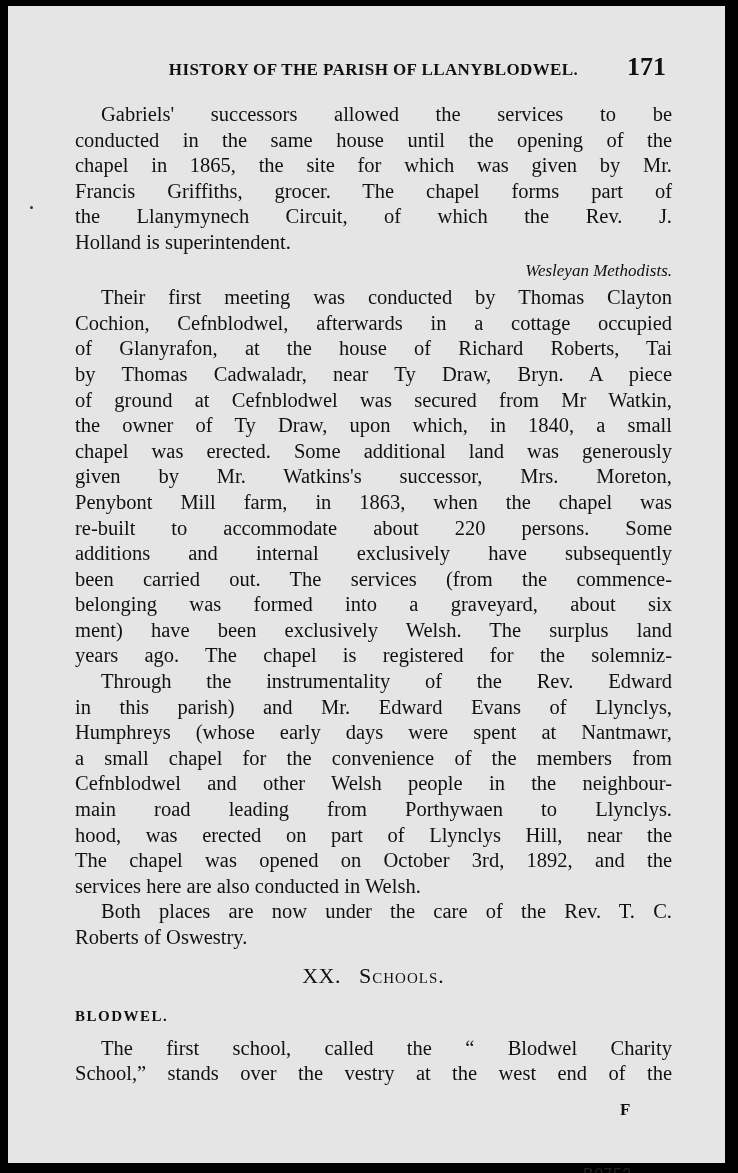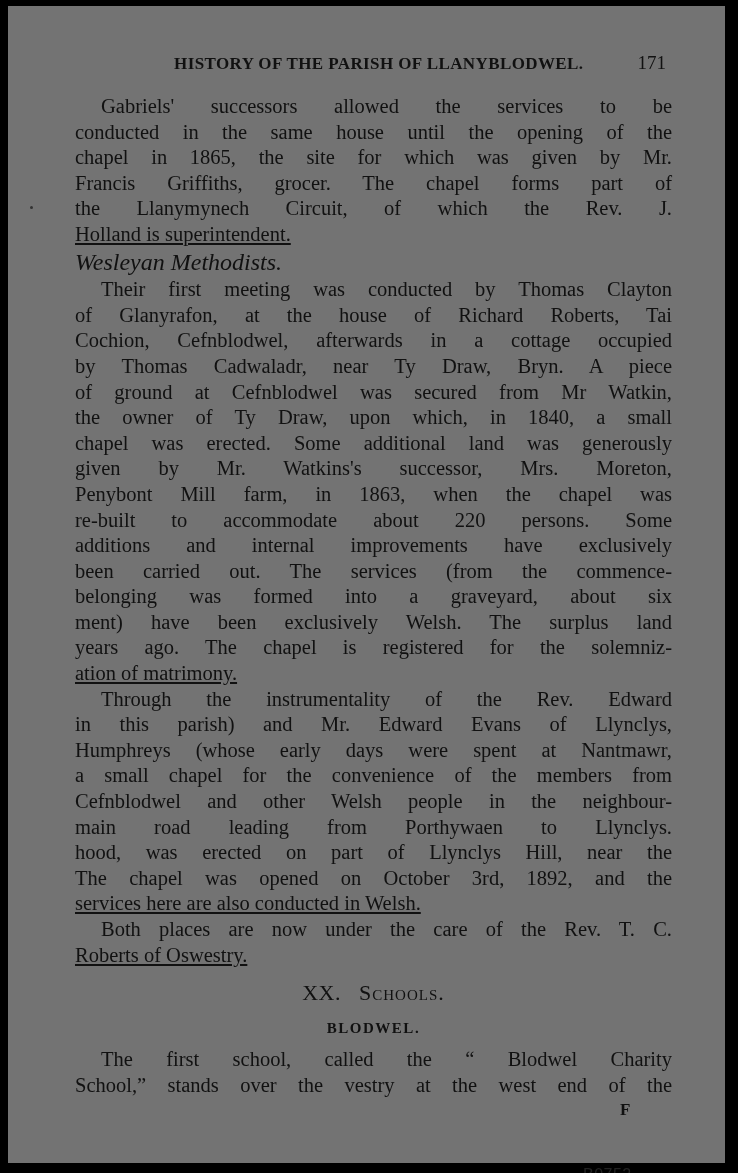--- a/index.html
+++ b/index.html
@@ -14,21 +14,21 @@
     background: #000;
     overflow: hidden;
     font-family: "Liberation Serif", serif;
   }
   .page {
     position: absolute;
     left: 8px;
     top: 6px;
     right: 13px;
     bottom: 10px;
-    background: #737373;
+    background: #e5e5e5;
     color: #111;
   }
   .text-block {
     position: absolute;
     left: 67px;
     top: 46px;
     width: 597px;
   }
   .page-header {
     display: flex;
@@ -38,63 +38,61 @@
   .header-title {
     flex: 1;
     text-align: center;
     padding-left: 45px;
     font-weight: bold;
     font-size: 17px;
     letter-spacing: 0.4px;
     white-space: nowrap;
   }
   .page-number {
-    font-size: 19px;
-    font-weight: normal;
+    font-size: 26px;
+    font-weight: bold;
     padding-right: 6px;
     text-align: right;
   }
   .line {
     line-height: 25.6px;
     font-size: 20.5px;
     text-align: justify;
     text-align-last: justify;
   }
   .line.indent {
     text-indent: 26px;
   }
   .line.last {
     text-align: center;
     text-align-last: left;
-    text-decoration: underline;
   }
   .heading-italic {
     font-style: italic;
-    font-size: 24px;
-    text-align: left;
+    font-size: 17px;
+    text-align: right;
     line-height: 25.6px;
     margin: 2px 0 2px 0;
   }
   .section-heading {
     text-align: center;
     font-size: 22px;
     line-height: 25.6px;
     margin-top: 12px;
-    margin-bottom: 10px;
+    margin-bottom: 16px;
     letter-spacing: 0.5px;
   }
   .section-heading .sec-num {
     margin-right: 18px;
   }
   .section-heading .sec-title {
     font-variant: small-caps;
     letter-spacing: 1px;
   }
   .sub-heading {
-    text-align: center;
     font-size: 15px;
     font-weight: bold;
     line-height: 25.6px;
     letter-spacing: 1.5px;
     margin-bottom: 6px;
   }
   .sig-mark {
     position: absolute;
     left: 612px;
     top: 1094px;
@@ -132,35 +130,34 @@
       </div>
       <div id="page-content">
           <div class="line indent">Gabriels' successors allowed the services to be</div>
           <div class="line">conducted in the same house until the opening of the</div>
           <div class="line">chapel in 1865, the site for which was given by Mr.</div>
           <div class="line">Francis Griffiths, grocer.  The chapel forms part of</div>
           <div class="line">the Llanymynech Circuit, of which the Rev. J.</div>
           <div class="line last">Holland is superintendent.</div>
           <div class="heading-italic">Wesleyan Methodists.</div>
           <div class="line indent">Their first meeting was conducted by Thomas Clayton</div>
+          <div class="line">Cochion, Cefnblodwel, afterwards in a cottage occupied</div>
           <div class="line">of Glanyrafon, at the house of Richard Roberts, Tai</div>
-          <div class="line">Cochion, Cefnblodwel, afterwards in a cottage occupied</div>
           <div class="line">by Thomas Cadwaladr, near Ty Draw, Bryn.  A piece</div>
           <div class="line">of ground at Cefnblodwel was secured from Mr Watkin,</div>
           <div class="line">the owner of Ty Draw, upon which, in 1840, a small</div>
           <div class="line">chapel was erected. Some additional land was generously</div>
           <div class="line">given by Mr. Watkins's successor, Mrs. Moreton,</div>
           <div class="line">Penybont Mill farm, in 1863, when the chapel was</div>
           <div class="line">re-built to accommodate about 220 persons.  Some</div>
-          <div class="line">additions and internal improvements have exclusively</div>
+          <div class="line">additions and internal exclusively have subsequently</div>
           <div class="line">been carried out.  The services (from the commence-</div>
           <div class="line">belonging was formed into a graveyard, about six</div>
           <div class="line">ment) have been exclusively Welsh.  The surplus land</div>
           <div class="line">years ago.  The chapel is registered for the solemniz-</div>
-          <div class="line last">ation of matrimony.</div>
           <div class="line indent">Through the instrumentality of the Rev. Edward</div>
           <div class="line">in this parish) and Mr. Edward Evans of Llynclys,</div>
           <div class="line">Humphreys (whose early days were spent at Nantmawr,</div>
           <div class="line">a small chapel for the convenience of the members from</div>
           <div class="line">Cefnblodwel and other Welsh people in the neighbour-</div>
           <div class="line">main road leading from Porthywaen to Llynclys.</div>
           <div class="line">hood, was erected on part of Llynclys Hill, near the</div>
           <div class="line">The chapel was opened on October 3rd, 1892, and the</div>
           <div class="line last">services here are also conducted in Welsh.</div>
           <div class="line indent">Both places are now under the care of the Rev. T. C.</div>

